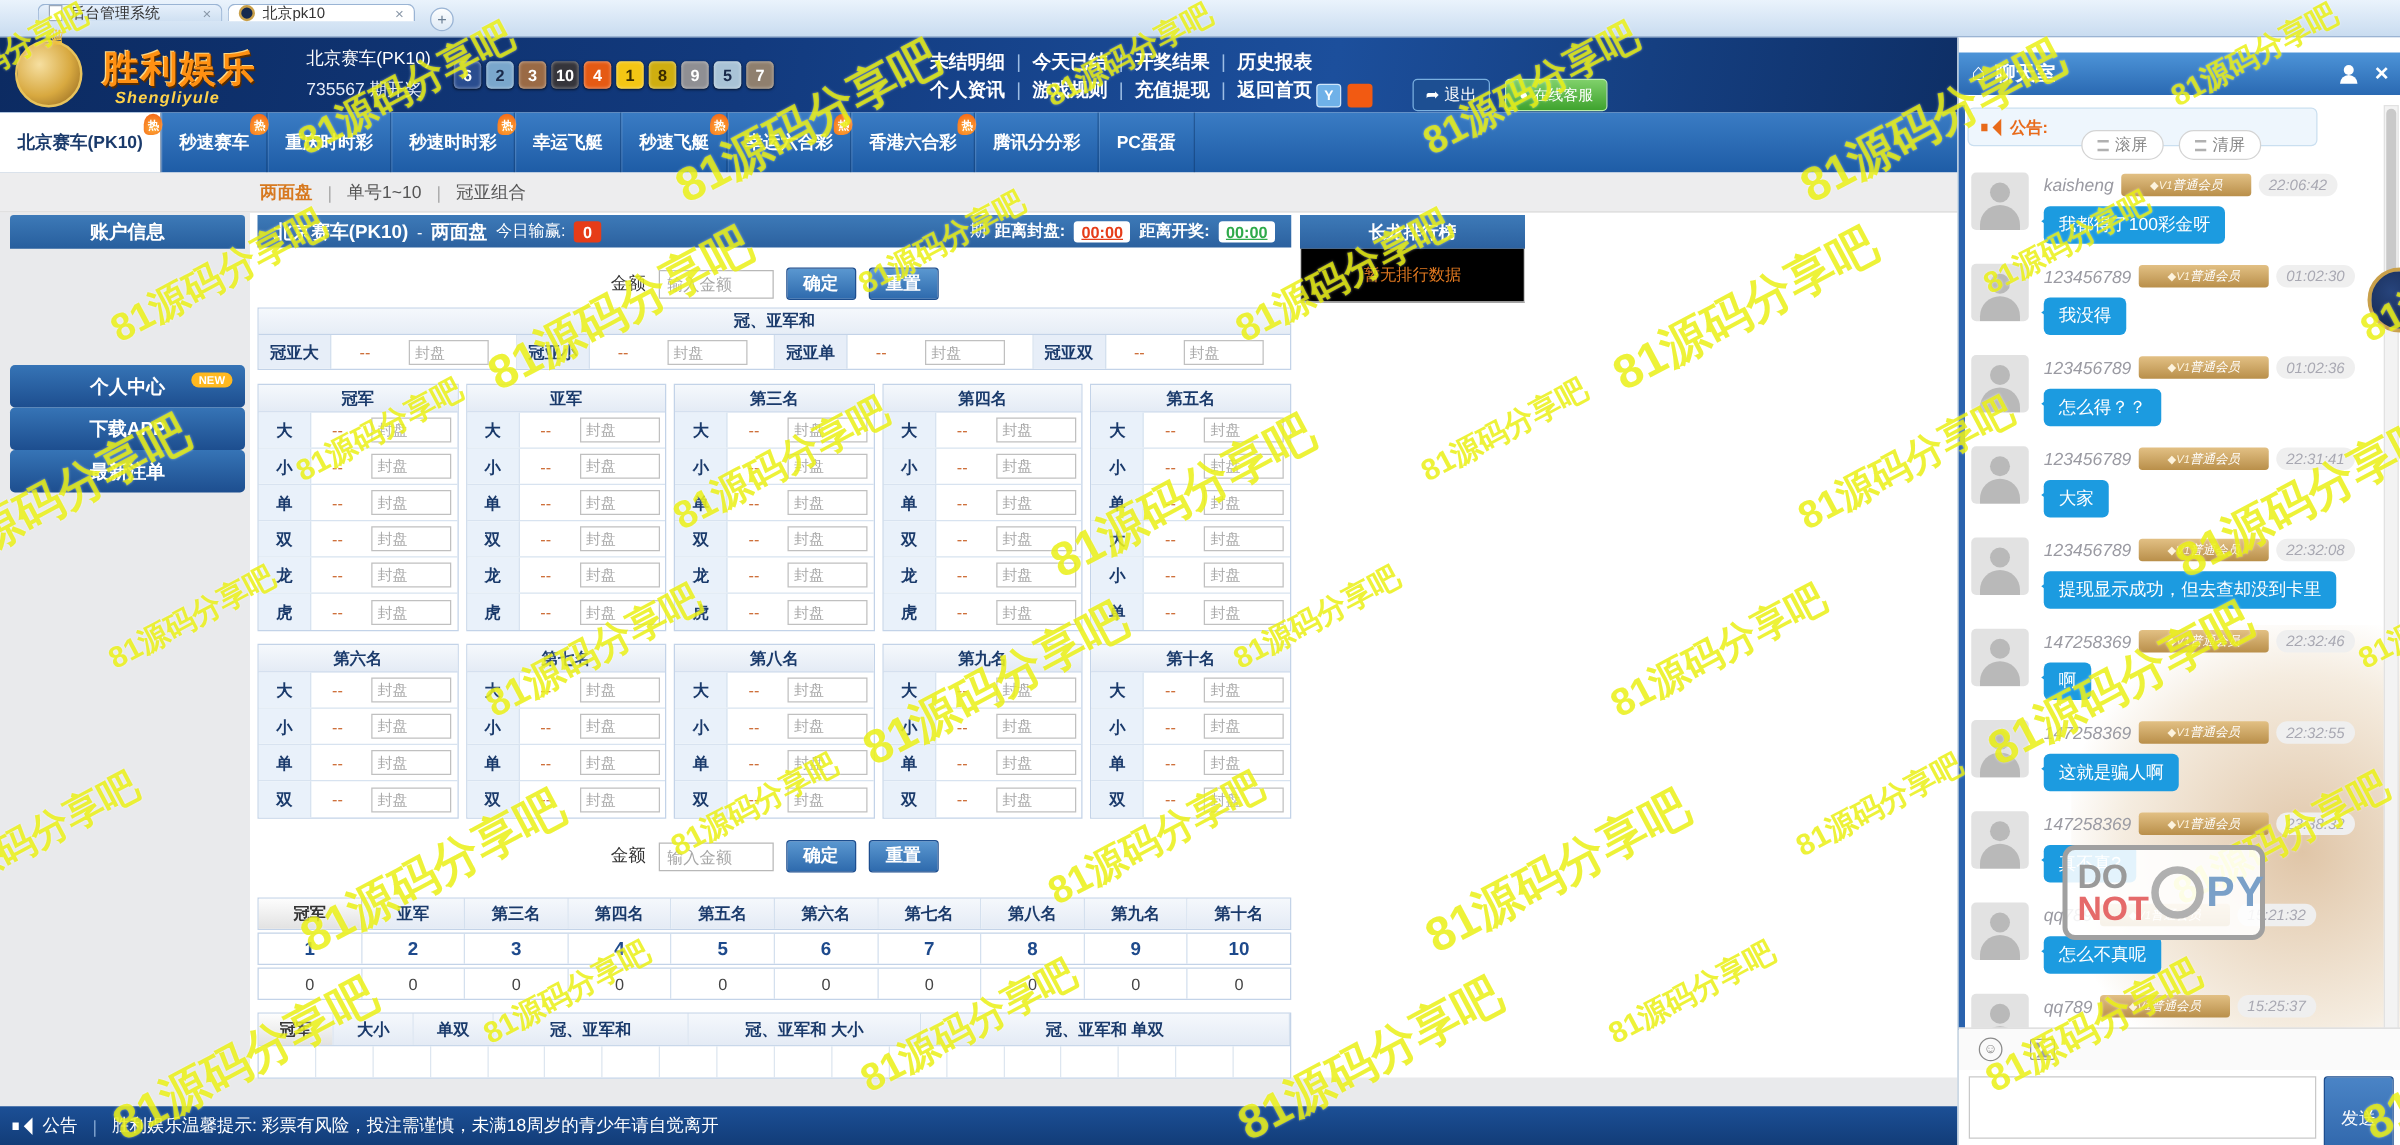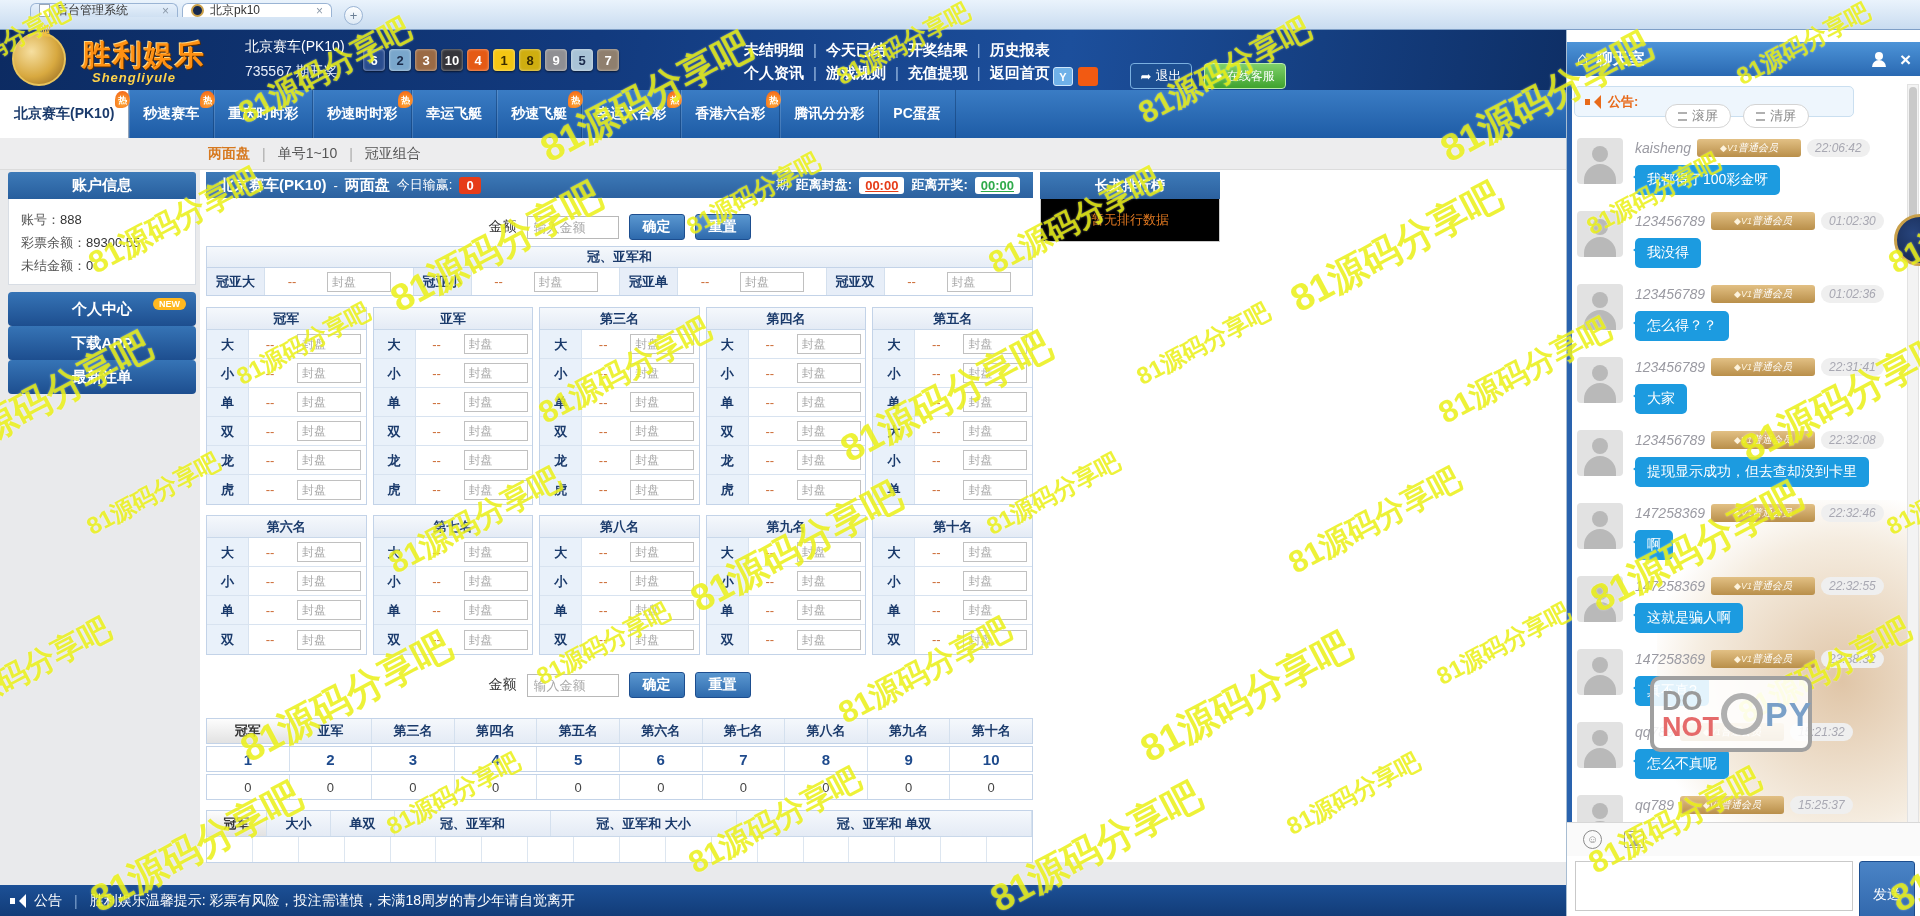--- a/index.html
+++ b/index.html
@@ -316,25 +316,20 @@
         <span class="sn">单号1~10</span>
         <span class="sep">|</span>
         <span class="sn">冠亚组合</span>
       </div>
   </div>
 
   <div class="abs left-bg"></div>
   <div class="abs bottom-strip"></div>
 
   <div class="abs side-header">账户信息</div>
-  <div class="abs side-card" id="side-card">
-      <div><span>账号：</span><b>888</b></div>
-      <div><span>彩票余额：</span><b>89300.55</b></div>
-      <div><span>未结金额：</span><b>0</b></div>
-    </div>
   <div id="side-btns">
       <div class="abs side-btn" style="top: 292px;">
         <span>个人中心</span>
         <span class="new-badge">NEW</span>
       </div>
       <div class="abs side-btn" style="top: 326px;">
         <span>下载APP</span>
       </div>
       <div class="abs side-btn" style="top: 360px;">
         <span>最新注单</span>

